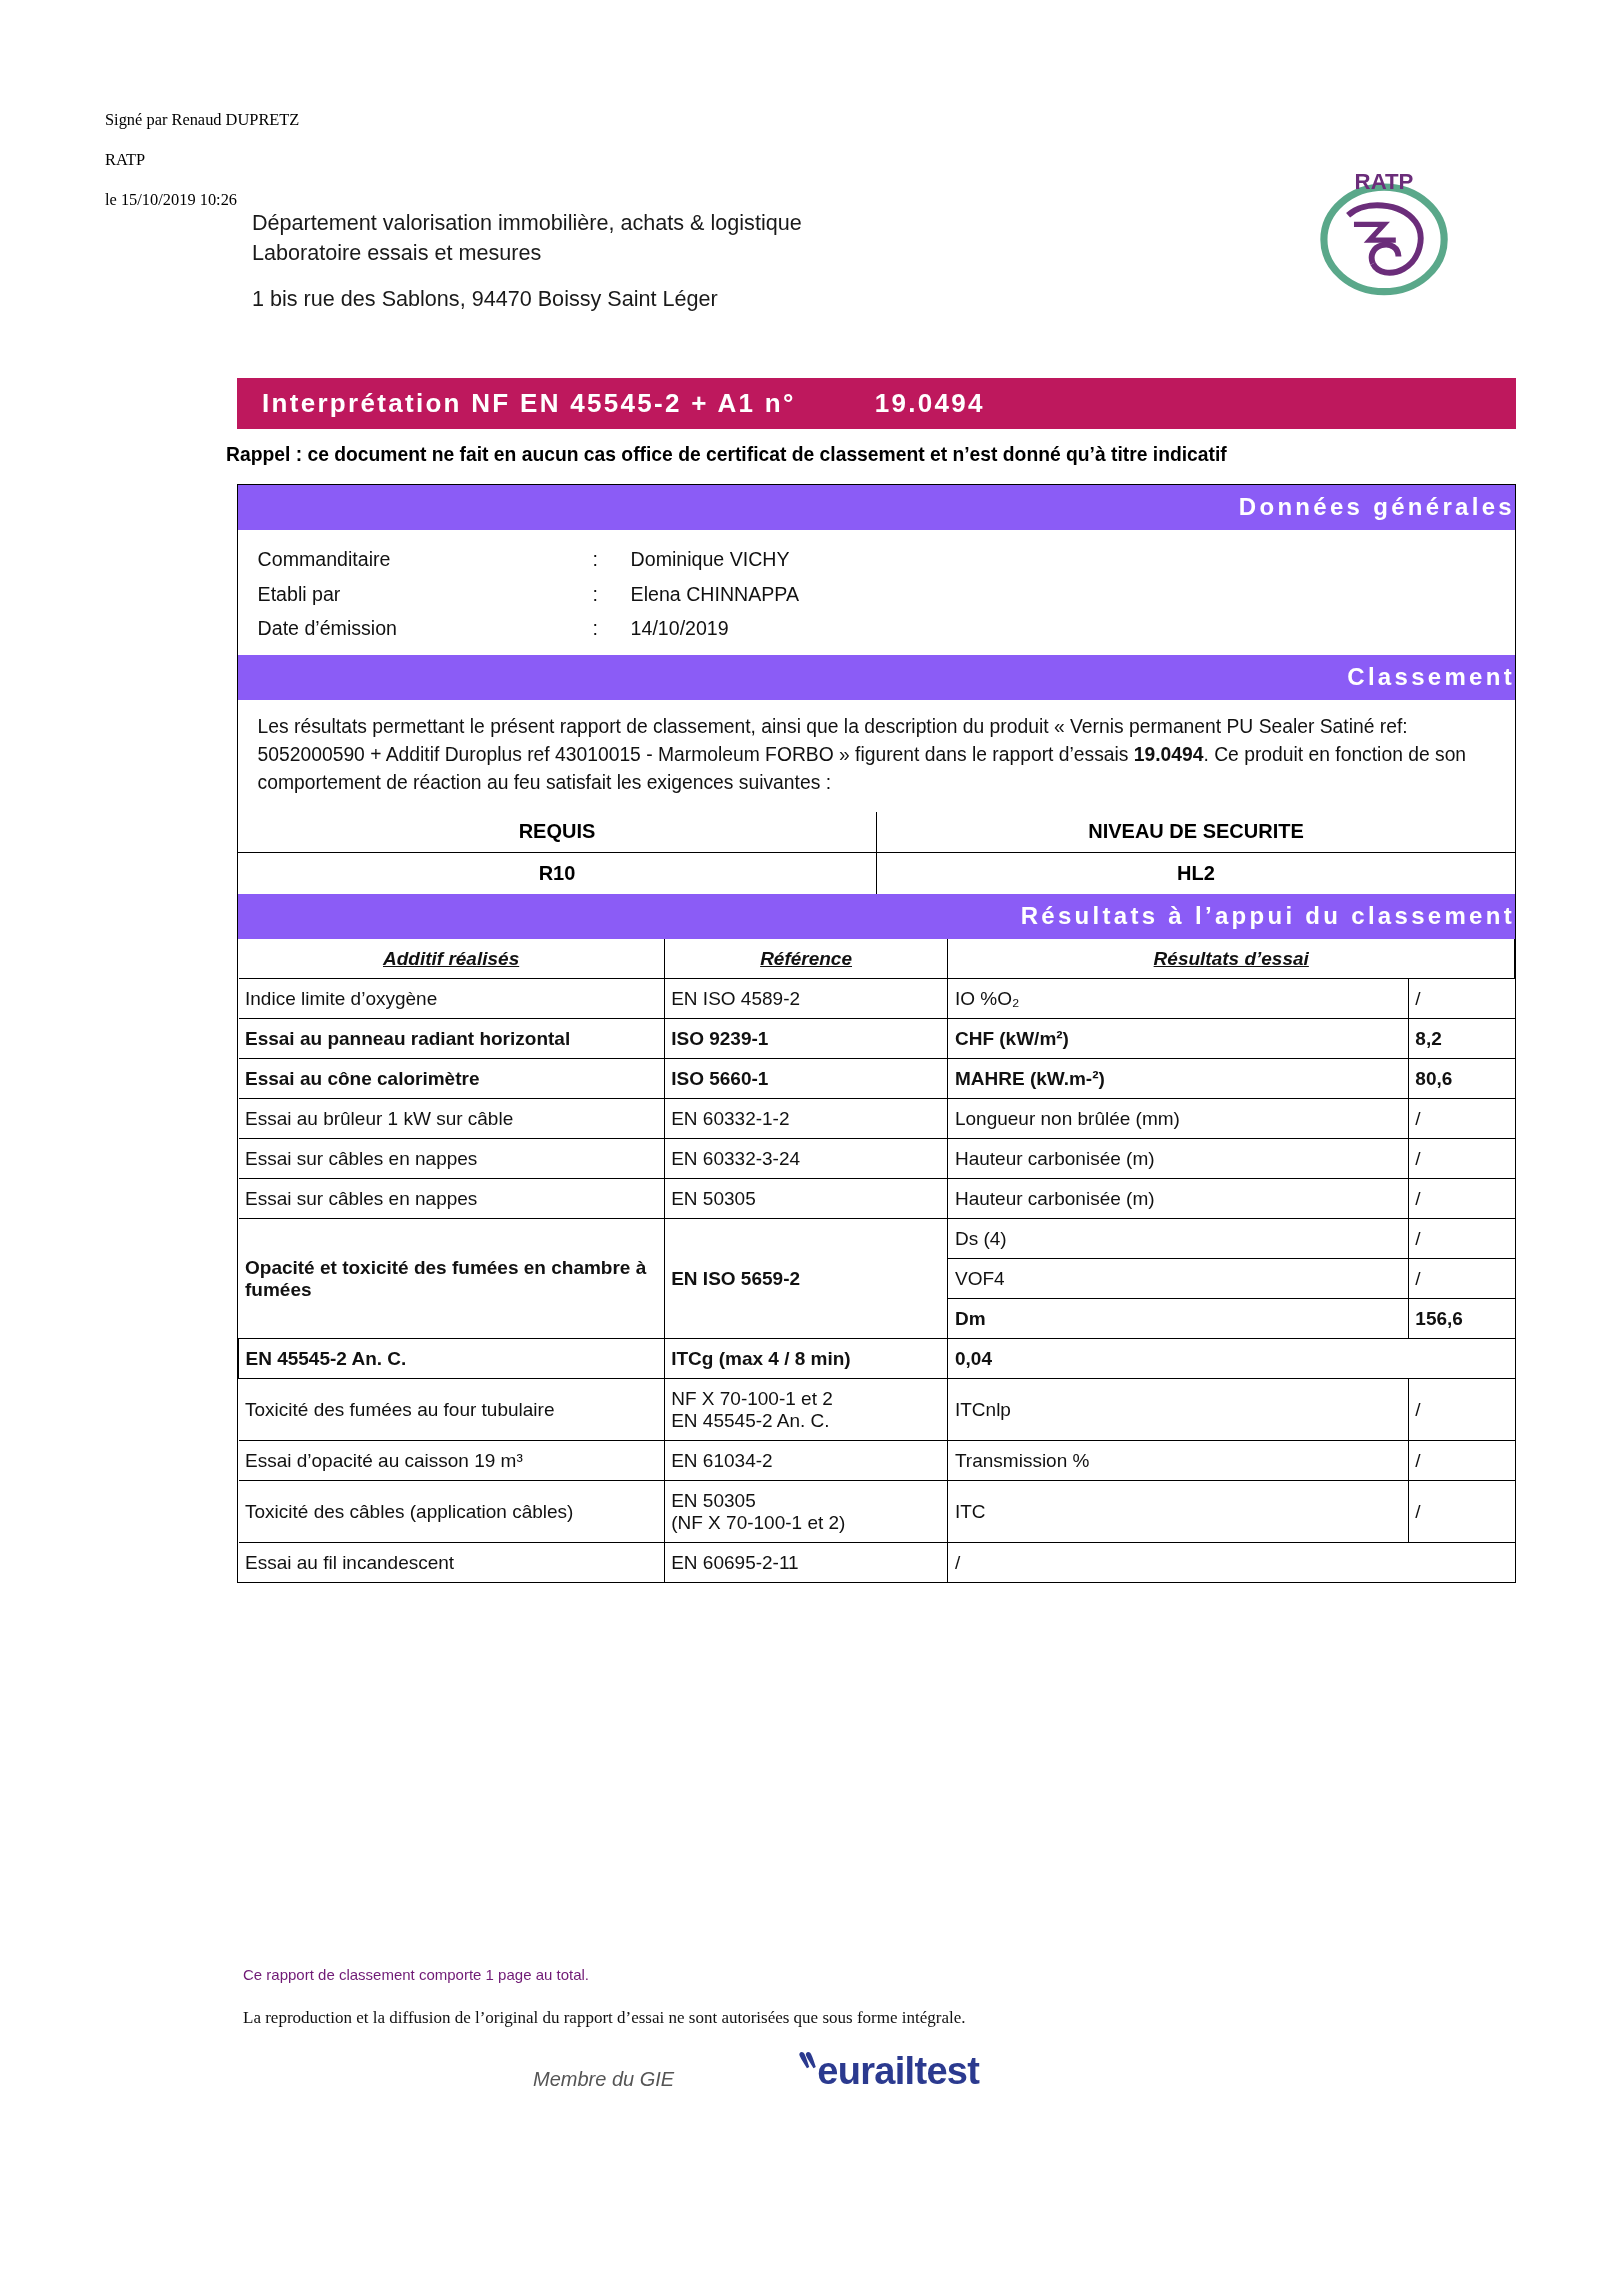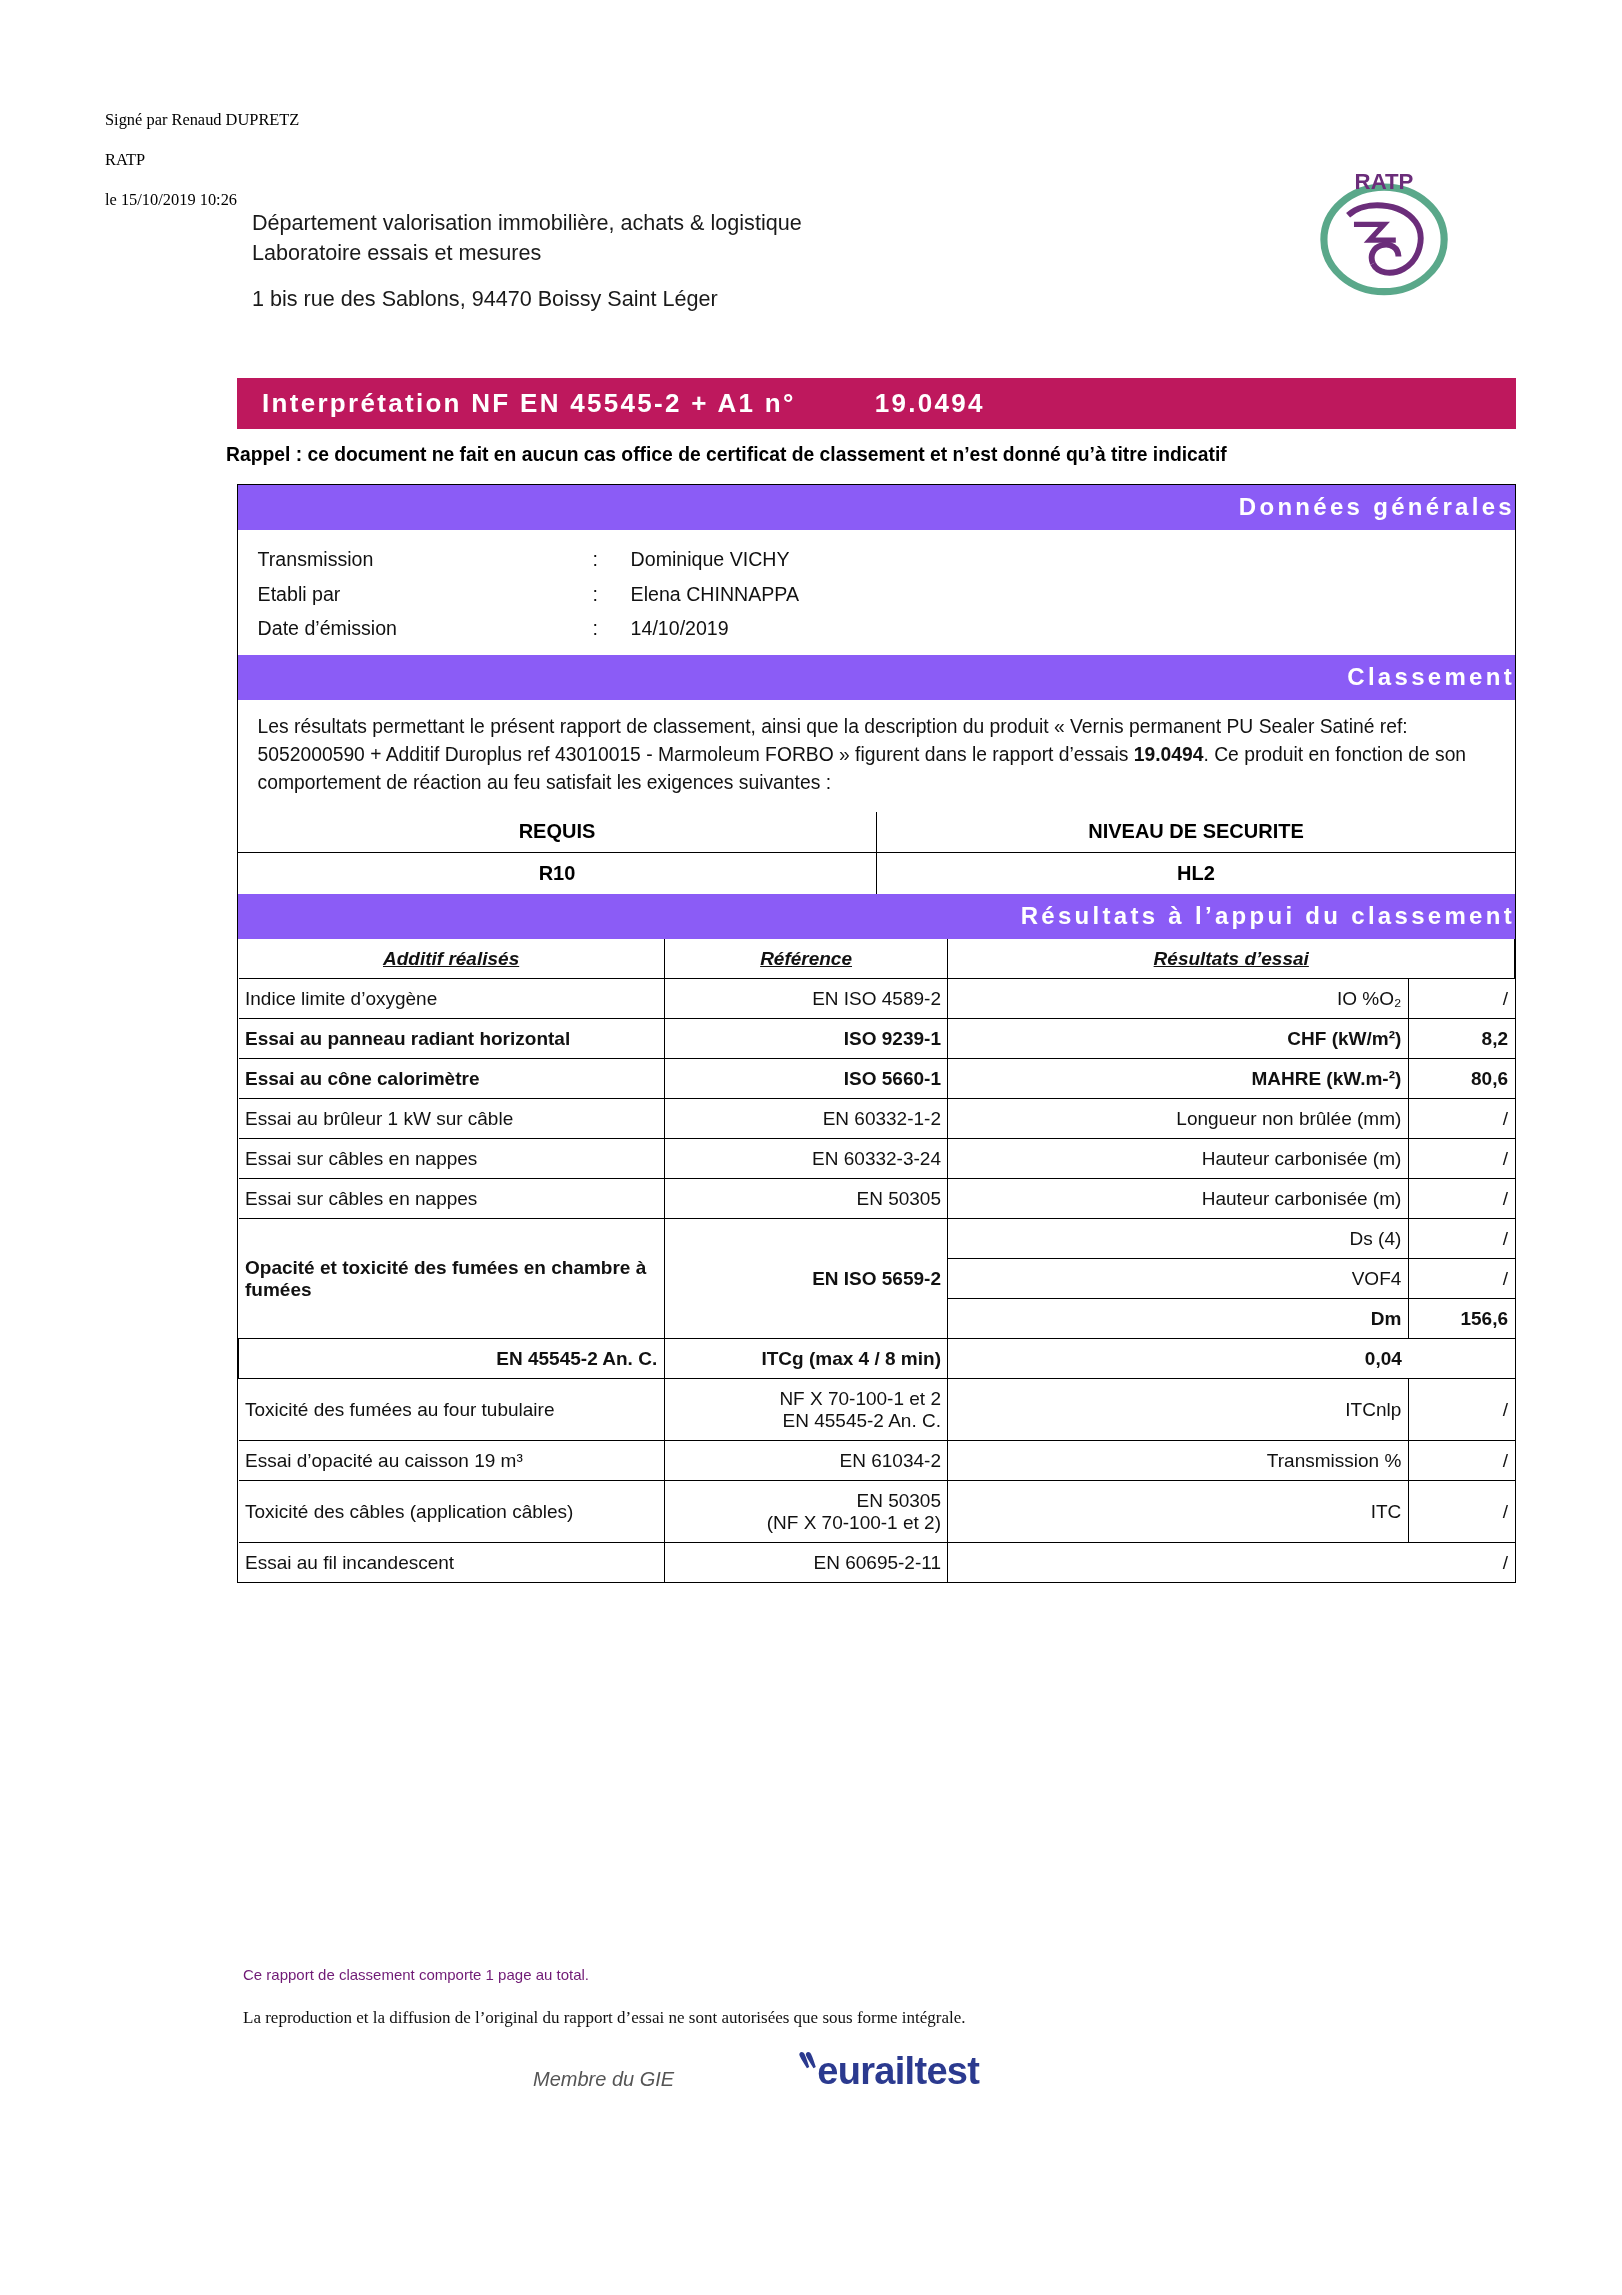--- a/index.html
+++ b/index.html
@@ -166,21 +166,21 @@
     border: 1.3px solid #000;
     font-size: 19px;
     padding: 8.5px 6.5px;
     color: #111;
     vertical-align: middle;
   }
   table.res td.noleft { border-left: none; }
   table.res td.noright { border-right: none; }
   table.res tr:first-child td { border-top: none; }
   table.res tr:last-child td { border-bottom: none; }
-  td.c { text-align: right; margin-left: 24px; }
+  td.c { text-align: left; margin-left: 24px; }
   td.l { text-align: left; padding-left: 14.4px; }
   td.b { font-weight: bold; }
   td.hdr {
     text-align: center;
     font-weight: bold;
     font-style: italic;
     text-decoration: underline;
     font-size: 19.6px;
   }
 
@@ -262,21 +262,21 @@
     <span class="t-num">19.0494</span>
   </div>
   <div class="reminder">Rappel : ce document ne fait en aucun cas office de certificat de classement et n’est donné qu’à titre indicatif</div>
 
   <div class="block">
 
     <div class="band">Données générales</div>
 
     <div class="general-rows">
       <div class="grow">
-        <span class="lbl">Transmission</span>
+        <span class="lbl">Commanditaire</span>
         <span class="colon">:</span>
         <span class="val">Dominique VICHY</span>
       </div>
       <div class="grow">
         <span class="lbl">Etabli par</span>
         <span class="colon">:</span>
         <span class="val">Elena CHINNAPPA</span>
       </div>
       <div class="grow">
         <span class="lbl">Date d’émission</span>

